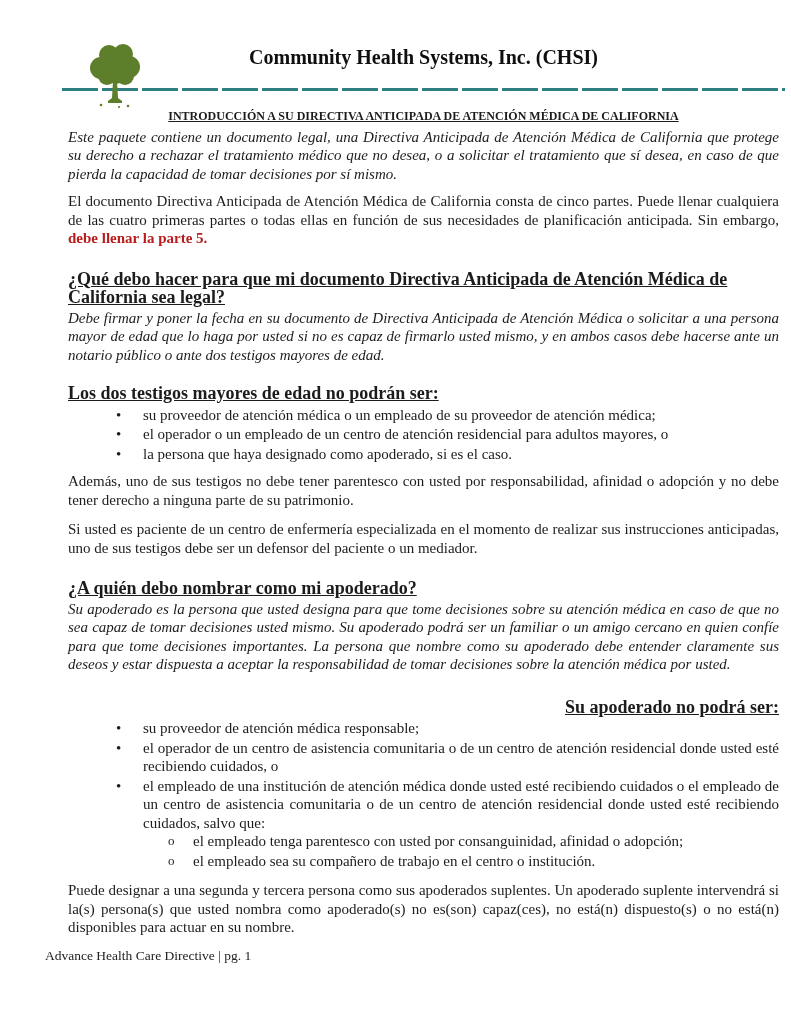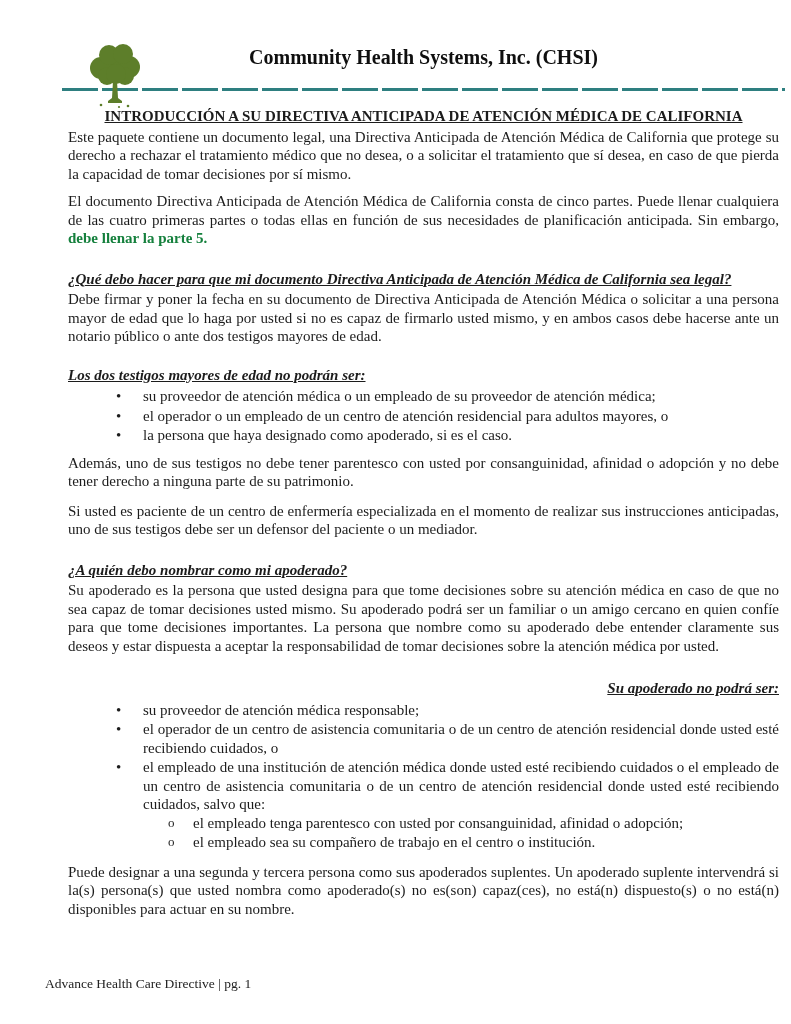--- a/index.html
+++ b/index.html
@@ -38,38 +38,37 @@
       var(--separator-teal, #2e7f80) 0px,
       var(--separator-teal, #2e7f80) 36px,
       transparent 36px,
       transparent 40px
     );
   }
   
   main { padding: 0 40px; font-size: 15px; line-height: 18.5px; }
   .center-heading {
     margin: 16px 0 0 0;
-    font-size: 15px;
+    font-size: 12px;
     font-weight: bold;
     text-align: center;
     text-decoration: underline;
   }
   .sub-heading {
     margin: 0;
-    font-size: 15px;
+    font-size: 18px;
     font-weight: bold;
     text-decoration: underline;
     text-align: left;
-    font-style: italic;
   }
   .mt-section  { margin-top: 22px; }
   .mt-section2 { margin-top: 20px; }
   .mt-section3 { margin-top: 24px; text-align: right; }
   p { margin: 0; text-align: justify; }
-  .after-heading { margin-top: 2px; }
+  .after-heading { margin-top: 2px; font-style: italic; }
   .para-gap     { margin-top: 9px; }
   .para-gap2    { margin-top: 11px; }
   ul.bullets { list-style: none; margin: 3px 0 0 0; padding: 0; }
   ul.bullets > li {
     position: relative;
     padding-left: 75px;
     margin-bottom: 1px;
     text-align: justify;
   }
   ul.bullets > li::before {
@@ -84,26 +83,26 @@
     padding-left: 50px;
     margin-bottom: 1px;
     text-align: justify;
   }
   ul.sub-bullets > li::before {
     content: "o";
     position: absolute;
     left: 25px;
     font-size: 13px;
   }
-  strong { color: #15803d; }
+  strong { color: #b91c1c; }
   
   .page-footer {
     position: absolute;
     left: 45px;
-    top: 960px;
+    top: 932px;
     font-size: 13.5px;
     color: #222222;
   }
 </style>
 </head>
 <body>
 
 <div class="page">
 
   <header class="doc-header">
@@ -141,21 +140,21 @@
     <h2 class="sub-heading mt-section">¿Qué debo hacer para que mi documento Directiva Anticipada de Atención Médica de California sea legal?</h2>
     <p class="after-heading">Debe firmar y poner la fecha en su documento de Directiva Anticipada de Atención Médica o solicitar a una persona mayor de edad que lo haga por usted si no es capaz de firmarlo usted mismo, y en ambos casos debe hacerse ante un notario público o ante dos testigos mayores de edad.</p>
 
     <h2 class="sub-heading mt-section2">Los dos testigos mayores de edad no podrán ser:</h2>
     <ul class="bullets">
       <li>su proveedor de atención médica o un empleado de su proveedor de atención médica;</li>
       <li>el operador o un empleado de un centro de atención residencial para adultos mayores, o</li>
       <li>la persona que haya designado como apoderado, si es el caso.</li>
     </ul>
 
-    <p class="para-gap">Además, uno de sus testigos no debe tener parentesco con usted por consanguinidad, afinidad o adopción y no debe tener derecho a ninguna parte de su patrimonio.</p>
+    <p class="para-gap">Además, uno de sus testigos no debe tener parentesco con usted por responsabilidad, afinidad o adopción y no debe tener derecho a ninguna parte de su patrimonio.</p>
     <p class="para-gap2">Si usted es paciente de un centro de enfermería especializada en el momento de realizar sus instrucciones anticipadas, uno de sus testigos debe ser un defensor del paciente o un mediador.</p>
 
     <h2 class="sub-heading mt-section">¿A quién debo nombrar como mi apoderado?</h2>
     <p class="after-heading">Su apoderado es la persona que usted designa para que tome decisiones sobre su atención médica en caso de que no sea capaz de tomar decisiones usted mismo. Su apoderado podrá ser un familiar o un amigo cercano en quien confíe para que tome decisiones importantes. La persona que nombre como su apoderado debe entender claramente sus deseos y estar dispuesta a aceptar la responsabilidad de tomar decisiones sobre la atención médica por usted.</p>
 
     <h2 class="sub-heading mt-section3">Su apoderado no podrá ser:</h2>
     <ul class="bullets">
       <li>su proveedor de atención médica responsable;</li>
       <li>el operador de un centro de asistencia comunitaria o de un centro de atención residencial donde usted esté recibiendo cuidados, o</li>
       <li>

